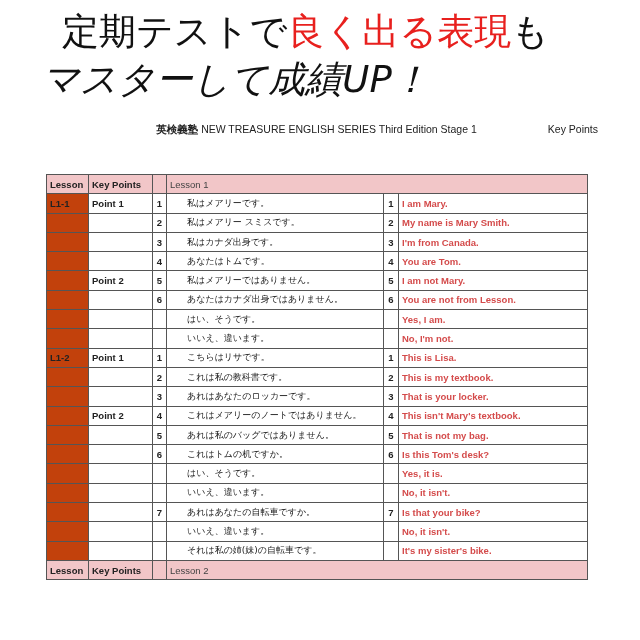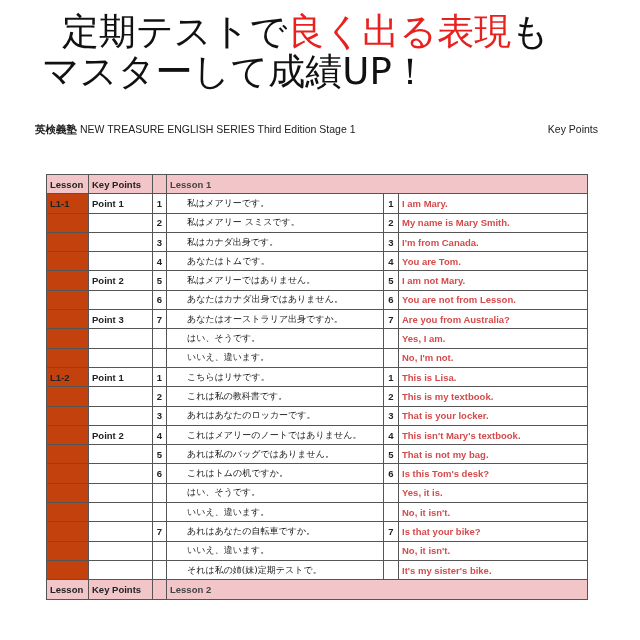--- a/index.html
+++ b/index.html
@@ -2,37 +2,37 @@
 <html><head>
 <meta charset="utf-8">
 <style>
   html, body { margin: 0; padding: 0; background: #ffffff; }
   body { width: 640px; height: 640px; position: relative; overflow: hidden;
          font-family: "DejaVu Sans", "Liberation Sans", sans-serif; }
   .headline { position: absolute; left: 42px; font-size: 37px; line-height: 44px;
               color: #111; font-weight: normal; letter-spacing: 0px; white-space: nowrap; }
   .headline .accent { color: #e8201e; }
   #headline-1 { top: 10px; margin-left: 20px; }
-  #headline-2 { top: 50px; }
+  #headline-2 { top: 58px; font-style: italic; }
   .doc-header { position: absolute; top: 123px; left: 35px; width: 563px; height: 16px;
-                font-family: "Liberation Sans", sans-serif; font-size: 10.5px; color: #222; }
+                font-family: "Liberation Sans", sans-serif; font-size: 10.5px; color: #222; text-align: center; }
   .doc-header .brand { font-weight: bold; }
   .doc-header .right { position: absolute; right: 0; top: 0; }
   table.kp { position: absolute; top: 174px; left: 46px; border-collapse: collapse;
              table-layout: fixed; width: 541px;
              font-family: "Liberation Sans", sans-serif; font-size: 9.5px; }
   table.kp td { border: 1px solid #555; height: 18.3px; padding: 0 3px; white-space: nowrap;
                 overflow: hidden; vertical-align: middle; }
   table.kp td.lesson { background: #c2410c; font-weight: bold; color: #222; }
   table.kp td.kpt { font-weight: bold; color: #222; }
   table.kp td.num { text-align: center; font-weight: bold; color: #222; padding: 0; }
   table.kp td.ja { color: #222; font-family: "DejaVu Sans", sans-serif; font-size: 9px; padding-left: 20px; }
   table.kp td.en { color: #d44b4b; font-weight: bold; }
   table.kp tr.hdr td { background: #f2c6c8; font-weight: bold; color: #222; margin-left: 11px; }
-  table.kp tr.hdr td.lesson-title { color: #444; font-weight: bold; }
+  table.kp tr.hdr td.lesson-title { color: #444; font-weight: normal; }
   .cutoff { position: absolute; left: 0; top: 618px; width: 640px; height: 22px; background: #fff; }
 </style>
 </head>
 <body>
 
 <div class="headline" id="headline-1"><span>定期テストで</span><span class="accent">良く出る表現</span><span>も</span></div>
 <div class="headline" id="headline-2">マスターして成績UP！</div>
 
 <div class="doc-header">
   <span class="brand">英検義塾</span>
@@ -99,28 +99,20 @@
       <tr>
         <td class="lesson"></td>
         <td class="kpt"></td>
         <td class="num">6</td>
         <td class="ja">あなたはカナダ出身ではありません。</td>
         <td class="num">6</td>
         <td class="en">You are not from Lesson.</td>
       </tr>
       <tr>
         <td class="lesson"></td>
-        <td class="kpt">Point 3</td>
-        <td class="num">7</td>
-        <td class="ja">あなたはオーストラリア出身ですか。</td>
-        <td class="num">7</td>
-        <td class="en">Are you from Australia?</td>
-      </tr>
-      <tr>
-        <td class="lesson"></td>
         <td class="kpt"></td>
         <td class="num"></td>
         <td class="ja">はい、そうです。</td>
         <td class="num"></td>
         <td class="en">Yes, I am.</td>
       </tr>
       <tr>
         <td class="lesson"></td>
         <td class="kpt"></td>
         <td class="num"></td>
@@ -205,21 +197,21 @@
         <td class="kpt"></td>
         <td class="num"></td>
         <td class="ja">いいえ、違います。</td>
         <td class="num"></td>
         <td class="en">No, it isn't.</td>
       </tr>
       <tr>
         <td class="lesson"></td>
         <td class="kpt"></td>
         <td class="num"></td>
-        <td class="ja">それは私の姉(妹)定期テストで。</td>
+        <td class="ja">それは私の姉(妹)の自転車です。</td>
         <td class="num"></td>
         <td class="en">It's my sister's bike.</td>
       </tr>
       <tr class="hdr">
         <td class="lesson">Lesson</td>
         <td class="kpt">Key Points</td>
         <td class="num"></td>
         <td class="lesson-title" colspan="3">Lesson 2</td>
       </tr>
     </tbody>

